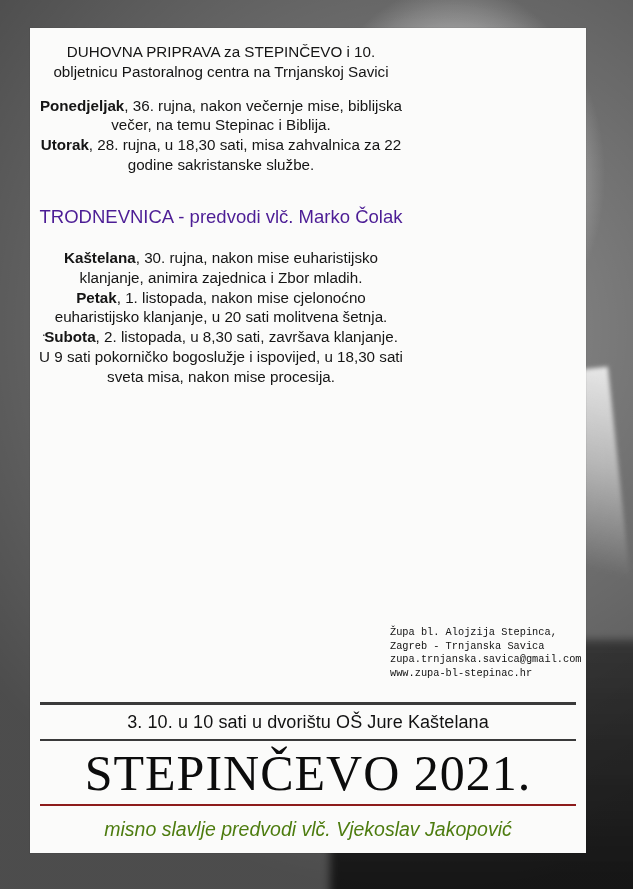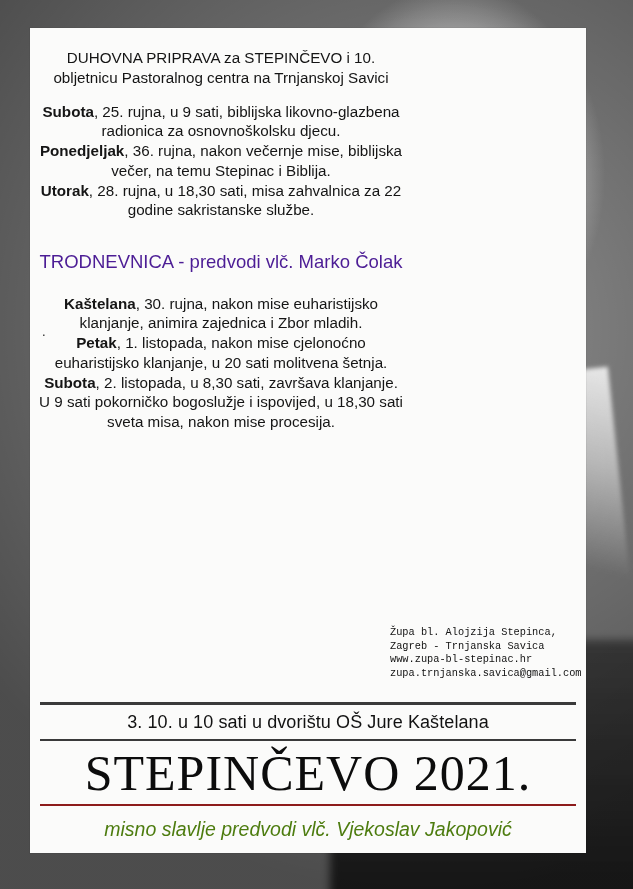--- a/index.html
+++ b/index.html
@@ -84,21 +84,20 @@
     margin-bottom: 0;
   }
   .blk b { font-weight: 700; }
 
   .heading {
     font-size: 15.2px;
     line-height: 1.30;
     text-align: center;
     color: #151515;
     margin-bottom: 14px;
-    margin-top: 6px;
   }
 
   .entry { margin-bottom: 0px; }
   .gap-m { height: 22px; }
 
   .trodnevnica {
     text-align: center;
     font-size: 18.5px;
     line-height: 1.28;
     color: #4c1d95;
@@ -176,23 +175,20 @@
   <div class="panel">
     <div class="panel-inner">
 
       <div class="dot">.</div>
 
       <div class="text-column">
 
         <div class="heading">DUHOVNA PRIPRAVA za STEPINČEVO i 10. obljetnicu Pastoralnog centra na Trnjanskoj Savici</div>
 
         <div class="blk entry">
-          <b>Subota</b><span>, 25. rujna, u 9 sati, biblijska likovno-glazbena radionica za osnovnoškolsku djecu.</span>
-        </div>
-        <div class="blk entry">
           <b>Ponedjeljak</b><span>, 36. rujna, nakon večernje mise, biblijska večer, na temu Stepinac i Biblija.</span>
         </div>
         <div class="blk entry">
           <b>Utorak</b><span>, 28. rujna, u 18,30 sati,  misa zahvalnica za 22 godine sakristanske službe.</span>
         </div>
 
         <div class="gap-m"></div>
 
         <div class="trodnevnica">TRODNEVNICA - predvodi vlč. Marko Čolak</div>
 
@@ -202,22 +198,22 @@
         <div class="blk entry">
           <b>Petak</b><span>, 1. listopada, nakon mise cjelonoćno euharistijsko klanjanje, u 20 sati molitvena šetnja.</span>
         </div>
         <div class="blk entry">
           <b>Subota</b><span>, 2. listopada, u 8,30 sati, završava  klanjanje. U 9 sati pokorničko bogoslužje i ispovijed, u 18,30 sati sveta misa, nakon mise procesija.</span>
         </div>
       </div>
 
       <div class="contact">
         <div>Župa bl. Alojzija Stepinca, Zagreb - Trnjanska Savica</div>
+        <div>zupa.trnjanska.savica@gmail.com</div>
         <div>www.zupa-bl-stepinac.hr</div>
-        <div>zupa.trnjanska.savica@gmail.com</div>
       </div>
 
       <div class="banner">
         <div class="rule"></div>
         <div class="banner-line1">3. 10. u 10 sati u dvorištu OŠ Jure Kaštelana</div>
         <div class="rule thin"></div>
         <div class="banner-title">STEPINČEVO 2021.</div>
         <div class="rule red"></div>
         <div class="banner-line3">misno slavlje predvodi vlč. Vjekoslav Jakopović</div>
       </div>

